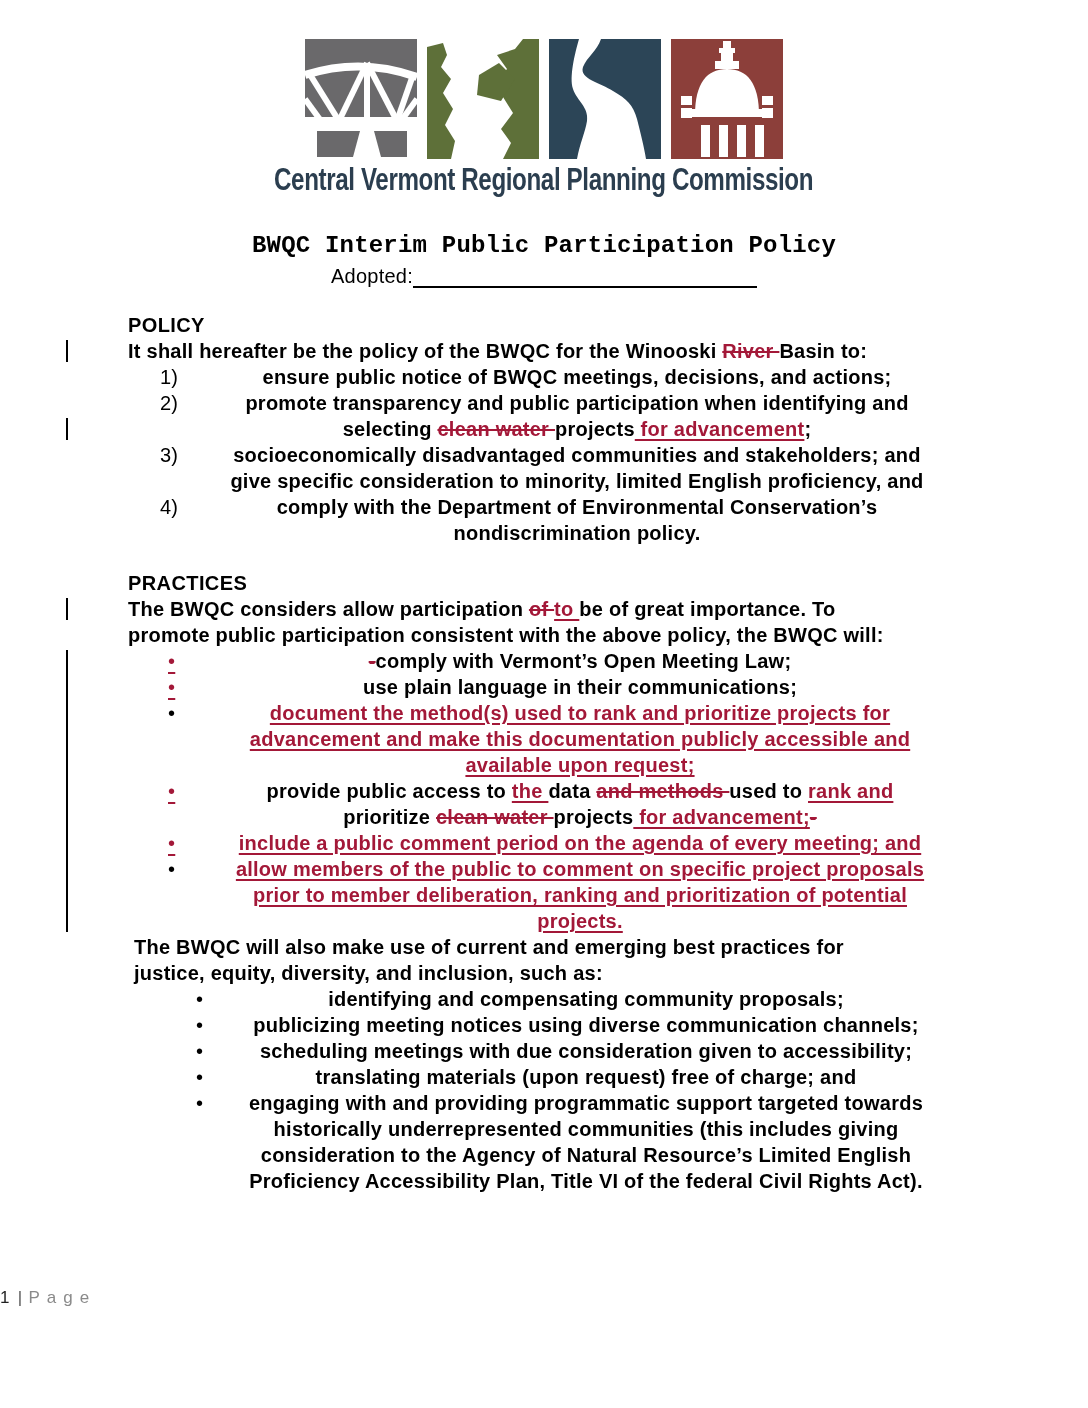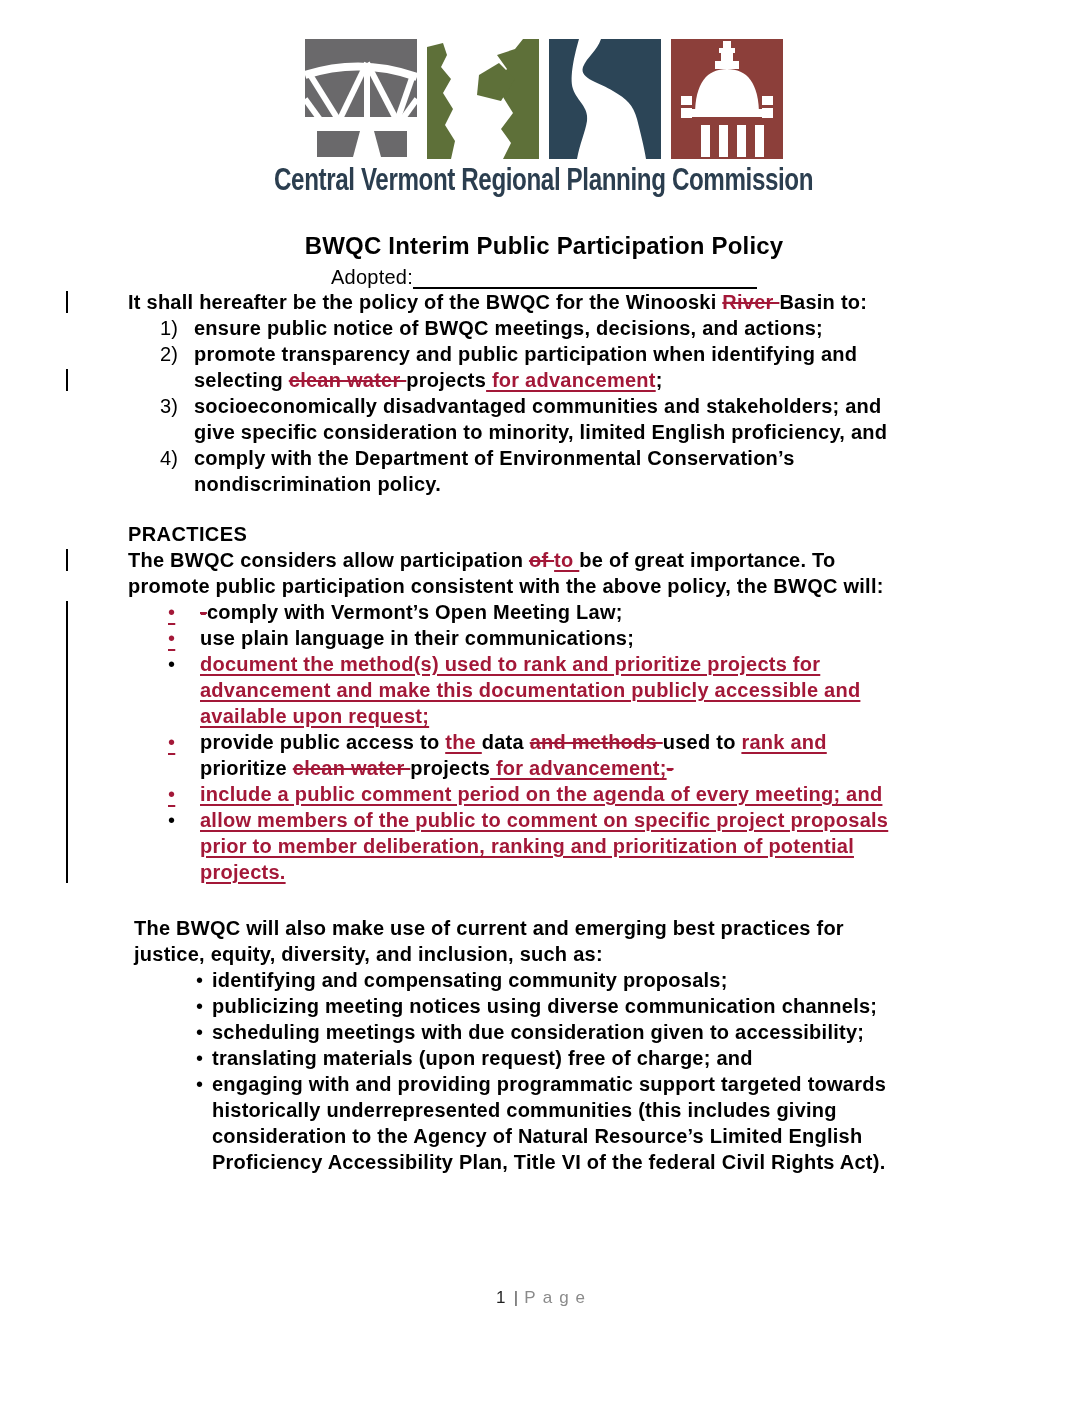--- a/index.html
+++ b/index.html
@@ -24,47 +24,47 @@
   .logo-panels svg{width:112px;height:120px;display:block;}
   .p1bg{fill:var(--logo-gray);} .p2bg{fill:var(--logo-green);}
   .p3bg{fill:var(--logo-navy);} .p4bg{fill:var(--logo-maroon);}
   .logo-caption-wrap{text-align:center;margin-top:3px;}
   .logo-caption{
     display:inline-block;font-weight:700;font-size:31px;letter-spacing:-0.5px;
     color:var(--logo-caption);transform:scaleX(0.78);transform-origin:center;
     white-space:nowrap;
   }
   
-  .doc-title{margin-top:34px;text-align:center;font-size:24px;font-weight:700;letter-spacing:0.2px;}
+  .doc-title{margin-top:34px;text-align:center;font-size:24px;font-weight:700;letter-spacing:0.2px;font-family:Liberation Mono, monospace;}
   .adopted-row{margin-top:6px;text-align:center;font-size:20px;}
   .adopted-line{display:inline-block;width:344px;border-bottom:2px solid #000;height:20px;vertical-align:bottom;}
   
   .content{margin:0 128px;position:relative;}
   .sec-heading{font-size:20px;font-weight:700;letter-spacing:0.4px;line-height:26px;margin-top:24px;}
   .line{line-height:26px;min-height:26px;white-space:pre-wrap;font-weight:bold;}
   .rel{position:relative;}
   .change-bar{position:absolute;left:-62px;width:2px;background:var(--change-bar);}
   .num-item{display:flex;}
   .num-marker{margin-left:32px;width:34px;line-height:26px;flex:none;}
-  .item-text{flex:1;min-width:0;}
+  .item-text{flex:1;min-width:0;text-align:center;}
   .bullets{position:relative;}
   .bul-item{display:flex;}
   .bul-marker{margin-left:40px;width:32px;line-height:26px;flex:none;}
   .bul-marker[data-mstyle="ins"]{
     color:var(--track-change);text-decoration:underline;
     text-decoration-thickness:1.5px;text-underline-offset:4px;
   }
-  .jedi-intro{margin-top:30px;padding-left:6px;}
+  .jedi-intro{padding-left:6px;}
   .jedi .bul-marker{margin-left:68px;width:16px;}
   
   .seg-normal{color:#000;}
   .seg-del{color:var(--track-change);text-decoration:line-through;text-decoration-thickness:1.5px;}
   .seg-ins{color:var(--track-change);text-decoration:underline;text-decoration-thickness:1.5px;text-underline-offset:3px;}
   
-  .page-footer{position:absolute;top:1288px;left:0;width:100%;text-align:center;font-size:17px;}
+  .page-footer{position:absolute;top:1288px;left:0;width:100%;font-size:17px;}
   .pg-num{color:#1f1f1f;}
   .pg-sep{color:#555;margin:0 6px 0 8px;}
   .pg-word{color:#8a8a8a;letter-spacing:7px;}
 </style>
 </head>
 <body>
 
 <div class="page">
 
   <header>
@@ -122,20 +122,21 @@
     </div>
   </header>
 
   <h1 class="doc-title">BWQC Interim Public Participation Policy</h1>
   <div class="adopted-row">
     <span>Adopted:</span><span class="adopted-line"></span>
   </div>
 
   <div class="content">
 
+    <h2 class="sec-heading">POLICY</h2>
 
     <div class="rel">
       <span class="change-bar" style="top:2px;height:22px"></span>
       <div class="line"><span class="seg-normal">It shall hereafter be the policy of the BWQC for the Winooski </span><span class="seg-del">River </span><span class="seg-normal">Basin to:</span></div>
     </div>
 
     <div class="num-item">
       <span class="num-marker">1)</span>
       <div class="item-text">
         <div class="line">ensure public notice of BWQC meetings, decisions, and actions;</div>

